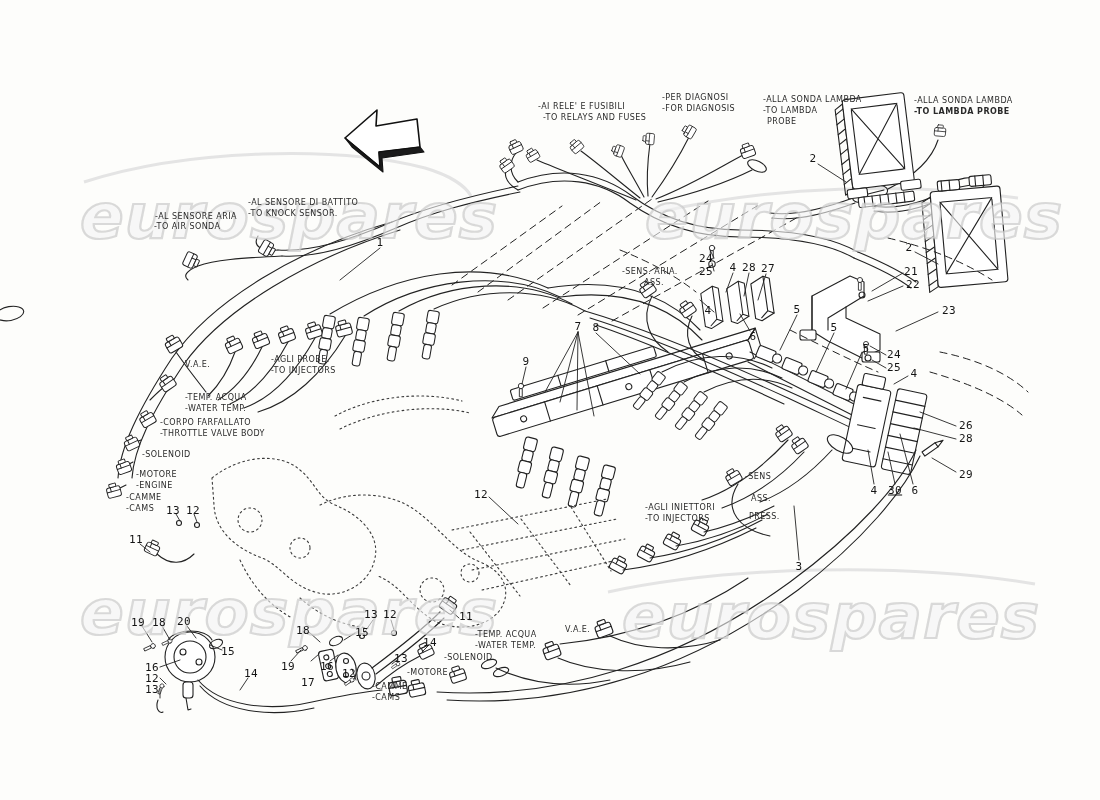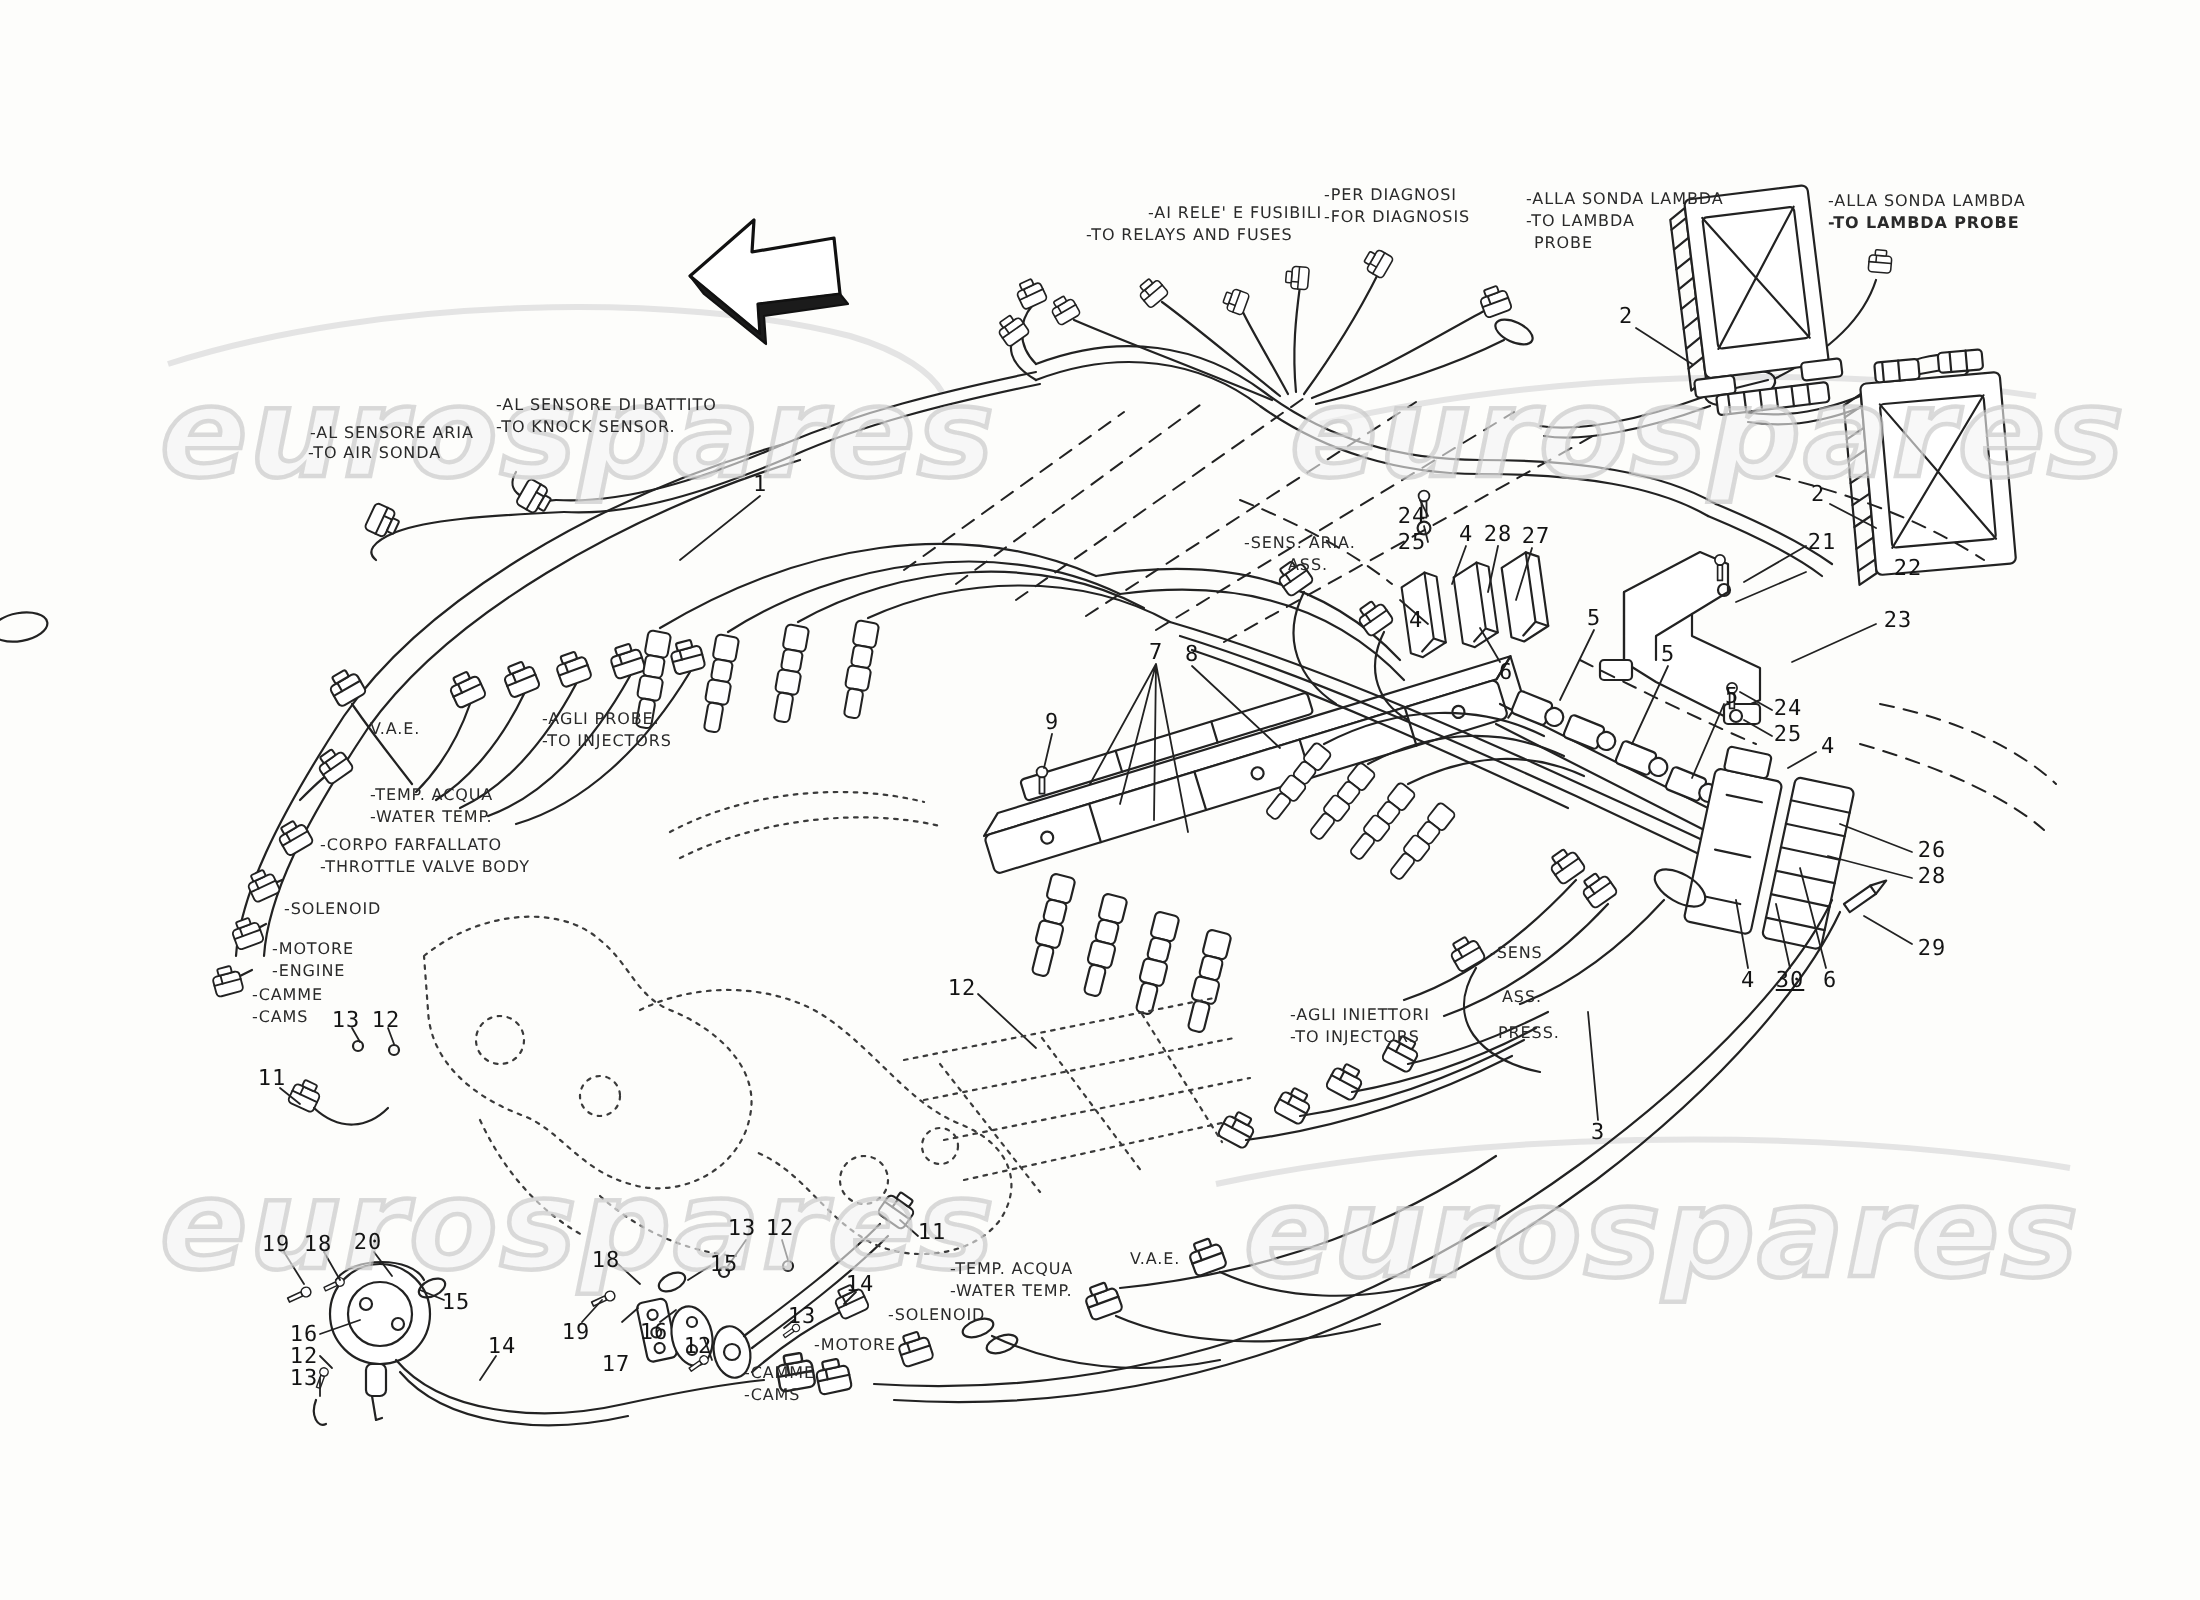--- a/index.html
+++ b/index.html
@@ -431,21 +431,21 @@
       <div class="watermark" style="left: 645px; top: 180px;">eurospares</div>
       <div class="watermark" style="left: 80px; top: 576px;">eurospares</div>
       <div class="watermark" style="left: 622px; top: 580px;">eurospares</div>
     </div>
 
   <div class="labels-layer">
       <span class="part-label" style="left: 155px; top: 212px;">-AL SENSORE ARIA</span>
       <span class="part-label" style="left: 154px; top: 222px;">-TO AIR SONDA</span>
       <span class="part-label" style="left: 248px; top: 198px;">-AL SENSORE DI BATTITO</span>
       <span class="part-label" style="left: 248px; top: 209px;">-TO KNOCK SENSOR.</span>
-      <span class="part-label" style="left: 574px; top: 102px;">-AI RELE' E FUSIBILI</span>
+      <span class="part-label" style="left: 538px; top: 102px;">-AI RELE' E FUSIBILI</span>
       <span class="part-label" style="left: 543px; top: 113px;">-TO RELAYS AND FUSES</span>
       <span class="part-label" style="left: 662px; top: 93px;">-PER DIAGNOSI</span>
       <span class="part-label" style="left: 662px; top: 104px;">-FOR DIAGNOSIS</span>
       <span class="part-label" style="left: 763px; top: 95px;">-ALLA SONDA LAMBDA</span>
       <span class="part-label" style="left: 763px; top: 106px;">-TO LAMBDA</span>
       <span class="part-label" style="left: 767px; top: 117px;">PROBE</span>
       <span class="part-label" style="left: 914px; top: 96px;">-ALLA SONDA LAMBDA</span>
       <span class="part-label" style="left: 914px; top: 107px; font-weight: bold;">-TO LAMBDA PROBE</span>
       <span class="part-label" style="left: 622px; top: 267px;">-SENS. ARIA.</span>
       <span class="part-label" style="left: 644px; top: 278px;">ASS.</span>
@@ -470,21 +470,21 @@
       <span class="part-label" style="left: 475px; top: 641px;">-WATER TEMP.</span>
       <span class="part-label" style="left: 565px; top: 625px;">V.A.E.</span>
       <span class="part-label" style="left: 444px; top: 653px;">-SOLENOID</span>
       <span class="part-label" style="left: 407px; top: 668px;">-MOTORE</span>
       <span class="part-label" style="left: 372px; top: 682px;">-CAMME</span>
       <span class="part-label" style="left: 372px; top: 693px;">-CAMS</span>
       <span class="callout" style="left: 380px; top: 242px;">1</span>
       <span class="callout" style="left: 813px; top: 158px;">2</span>
       <span class="callout" style="left: 909px; top: 247px;">2</span>
       <span class="callout" style="left: 911px; top: 271px;">21</span>
-      <span class="callout" style="left: 954px; top: 284px;">22</span>
+      <span class="callout" style="left: 913px; top: 284px;">22</span>
       <span class="callout" style="left: 949px; top: 310px;">23</span>
       <span class="callout" style="left: 706px; top: 258px;">24</span>
       <span class="callout" style="left: 706px; top: 271px;">25</span>
       <span class="callout" style="left: 733px; top: 267px;">4</span>
       <span class="callout" style="left: 749px; top: 267px;">28</span>
       <span class="callout" style="left: 768px; top: 268px;">27</span>
       <span class="callout" style="left: 708px; top: 310px;">4</span>
       <span class="callout" style="left: 753px; top: 336px;">6</span>
       <span class="callout" style="left: 797px; top: 309px;">5</span>
       <span class="callout" style="left: 834px; top: 327px;">5</span>

